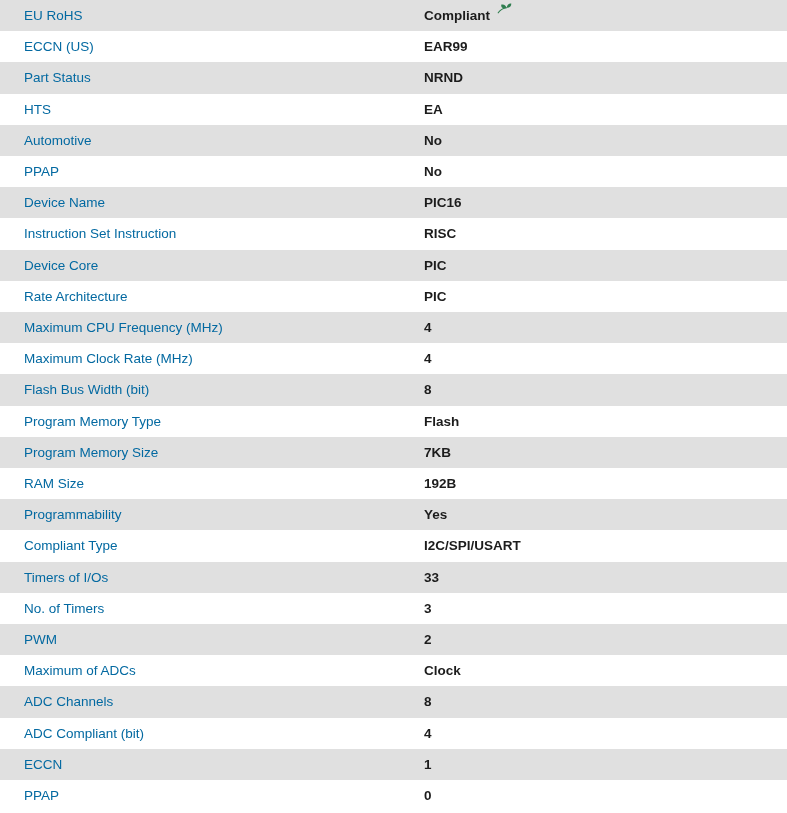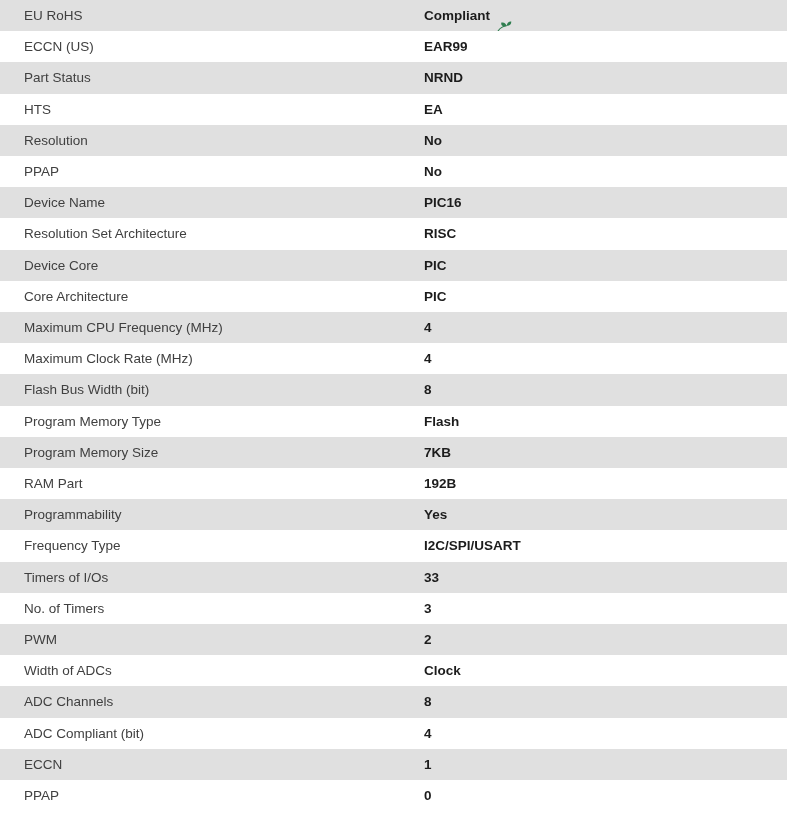--- a/index.html
+++ b/index.html
@@ -33,31 +33,31 @@
     line-height: 31.2px;
     vertical-align: middle;
     border: none;
     white-space: nowrap;
     overflow: hidden;
     text-overflow: ellipsis;
   }
   .spec-table td.label {
     width: 388px;
     font-weight: 400;
-    color: #404040;
+    color: #0369a1;
   }
   .spec-table td.value {
     width: 399px;
     padding-left: 12px;
     font-weight: 700;
     color: #1c1c1c;
   }
   .value-wrap {
     display: inline-flex;
-    align-items: flex-end;
+    align-items: flex-start;
     gap: 7px;
   }
   .leaf-icon {
     display: inline-block;
     width: 15px;
     height: 13px;
     line-height: 1;
     position: relative;
     top: 1px;
   }
@@ -95,51 +95,51 @@
             <span>NRND</span>
           </span></td>
       </tr>
       <tr class="plain">
         <td class="label">HTS</td>
         <td class="value"><span class="value-wrap">
             <span>EA</span>
           </span></td>
       </tr>
       <tr class="shaded">
-        <td class="label">Resolution</td>
+        <td class="label">Automotive</td>
         <td class="value"><span class="value-wrap">
             <span>No</span>
           </span></td>
       </tr>
       <tr class="plain">
         <td class="label">PPAP</td>
         <td class="value"><span class="value-wrap">
             <span>No</span>
           </span></td>
       </tr>
       <tr class="shaded">
         <td class="label">Device Name</td>
         <td class="value"><span class="value-wrap">
             <span>PIC16</span>
           </span></td>
       </tr>
       <tr class="plain">
-        <td class="label">Resolution Set Architecture</td>
+        <td class="label">Instruction Set Instruction</td>
         <td class="value"><span class="value-wrap">
             <span>RISC</span>
           </span></td>
       </tr>
       <tr class="shaded">
         <td class="label">Device Core</td>
         <td class="value"><span class="value-wrap">
             <span>PIC</span>
           </span></td>
       </tr>
       <tr class="plain">
-        <td class="label">Core Architecture</td>
+        <td class="label">Rate Architecture</td>
         <td class="value"><span class="value-wrap">
             <span>PIC</span>
           </span></td>
       </tr>
       <tr class="shaded">
         <td class="label">Maximum CPU Frequency (MHz)</td>
         <td class="value"><span class="value-wrap">
             <span>4</span>
           </span></td>
       </tr>
@@ -161,33 +161,33 @@
             <span>Flash</span>
           </span></td>
       </tr>
       <tr class="shaded">
         <td class="label">Program Memory Size</td>
         <td class="value"><span class="value-wrap">
             <span>7KB</span>
           </span></td>
       </tr>
       <tr class="plain">
-        <td class="label">RAM Part</td>
+        <td class="label">RAM Size</td>
         <td class="value"><span class="value-wrap">
             <span>192B</span>
           </span></td>
       </tr>
       <tr class="shaded">
         <td class="label">Programmability</td>
         <td class="value"><span class="value-wrap">
             <span>Yes</span>
           </span></td>
       </tr>
       <tr class="plain">
-        <td class="label">Frequency Type</td>
+        <td class="label">Compliant Type</td>
         <td class="value"><span class="value-wrap">
             <span>I2C/SPI/USART</span>
           </span></td>
       </tr>
       <tr class="shaded">
         <td class="label">Timers of I/Os</td>
         <td class="value"><span class="value-wrap">
             <span>33</span>
           </span></td>
       </tr>
@@ -197,21 +197,21 @@
             <span>3</span>
           </span></td>
       </tr>
       <tr class="shaded">
         <td class="label">PWM</td>
         <td class="value"><span class="value-wrap">
             <span>2</span>
           </span></td>
       </tr>
       <tr class="plain">
-        <td class="label">Width of ADCs</td>
+        <td class="label">Maximum of ADCs</td>
         <td class="value"><span class="value-wrap">
             <span>Clock</span>
           </span></td>
       </tr>
       <tr class="shaded">
         <td class="label">ADC Channels</td>
         <td class="value"><span class="value-wrap">
             <span>8</span>
           </span></td>
       </tr>

